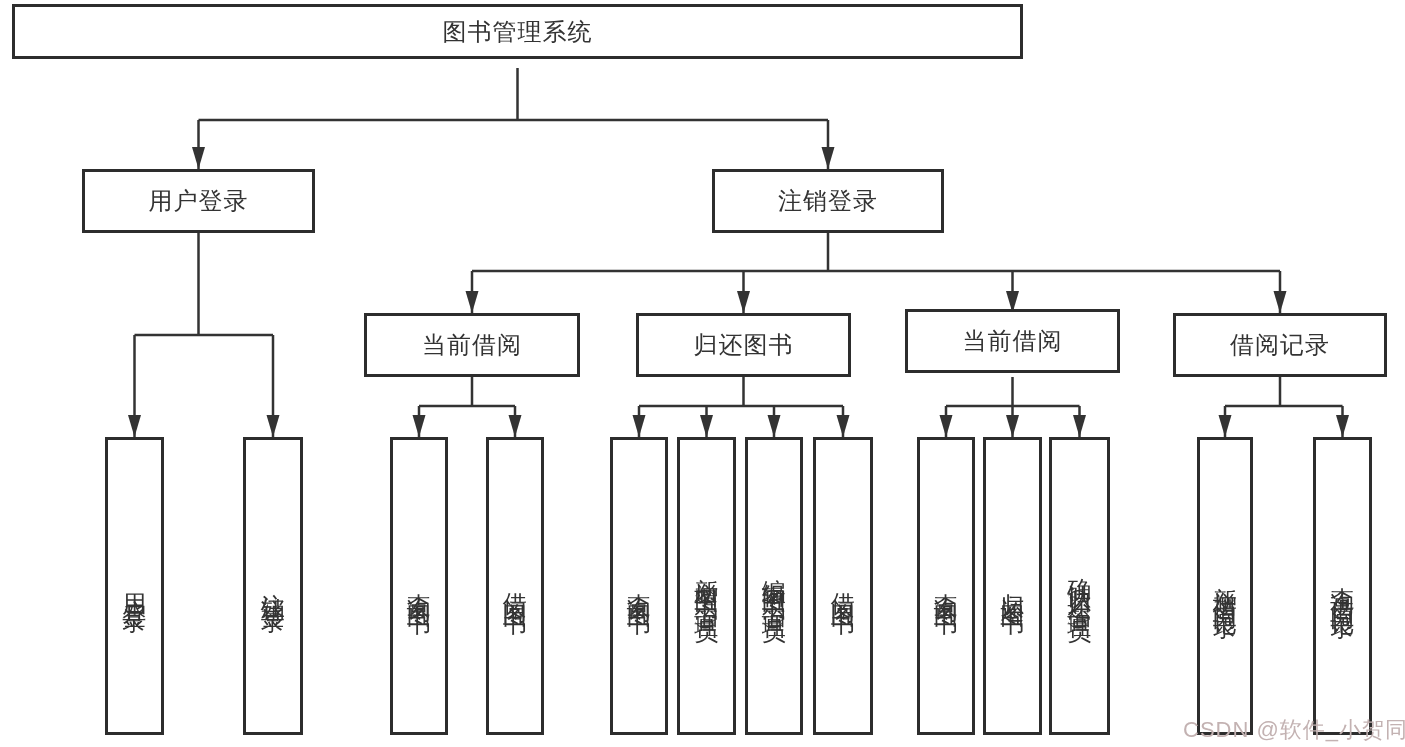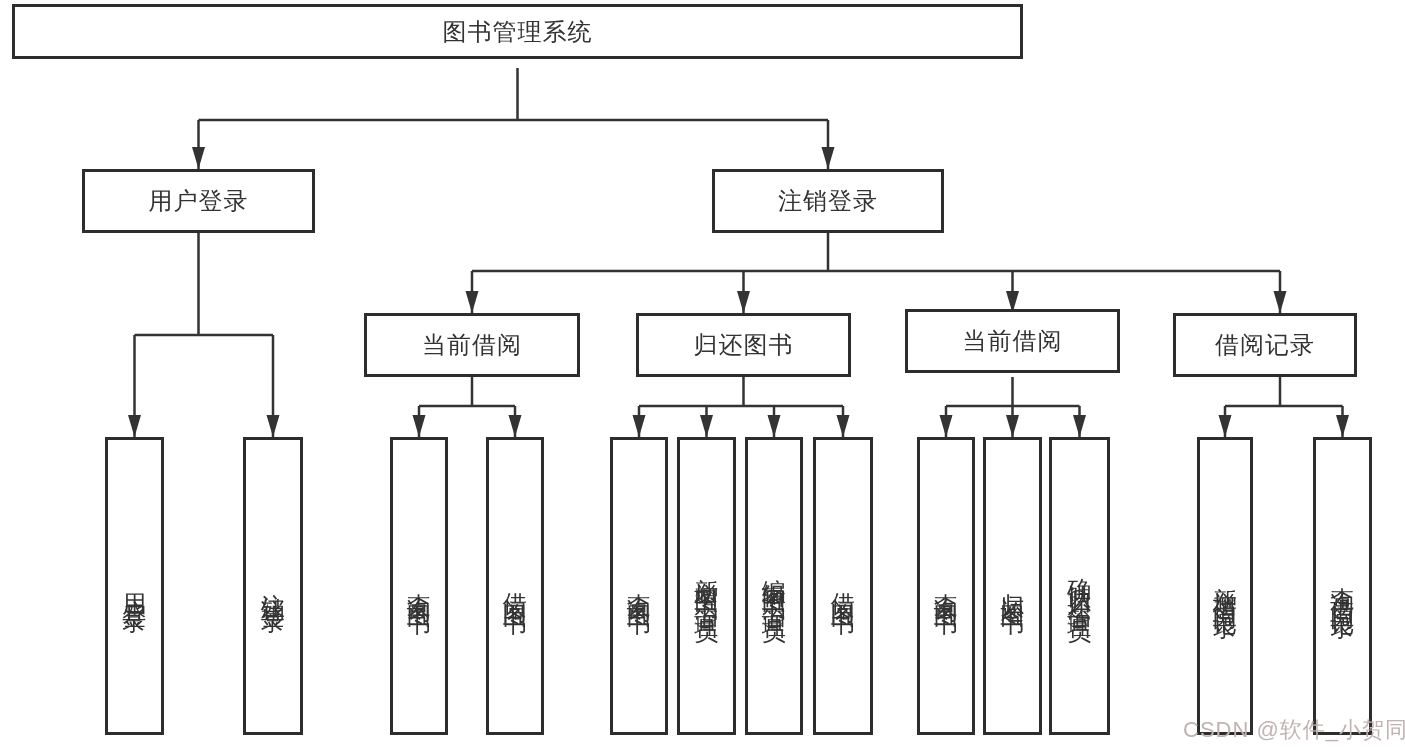--- a/index.html
+++ b/index.html
@@ -76,21 +76,21 @@
 
   <div class="box hbox" style="left:364px;top:313px;width:216px;height:64px">
     <span>当前借阅</span>
   </div>
   <div class="box hbox" style="left:636px;top:313px;width:215px;height:64px">
     <span>归还图书</span>
   </div>
   <div class="box hbox" style="left:905px;top:309px;width:215px;height:64px">
     <span>当前借阅</span>
   </div>
-  <div class="box hbox" style="left:1173px;top:313px;width:184px;height:64px">
+  <div class="box hbox" style="left:1173px;top:313px;width:214px;height:64px">
     <span>借阅记录</span>
   </div>
 
   <div class="box vbox" style="left:105px;top:437px;width:59px;height:298px">
     <span>用户登录</span>
   </div>
   <div class="box vbox" style="left:243px;top:437px;width:60px;height:298px">
     <span>注销登录</span>
   </div>
 

